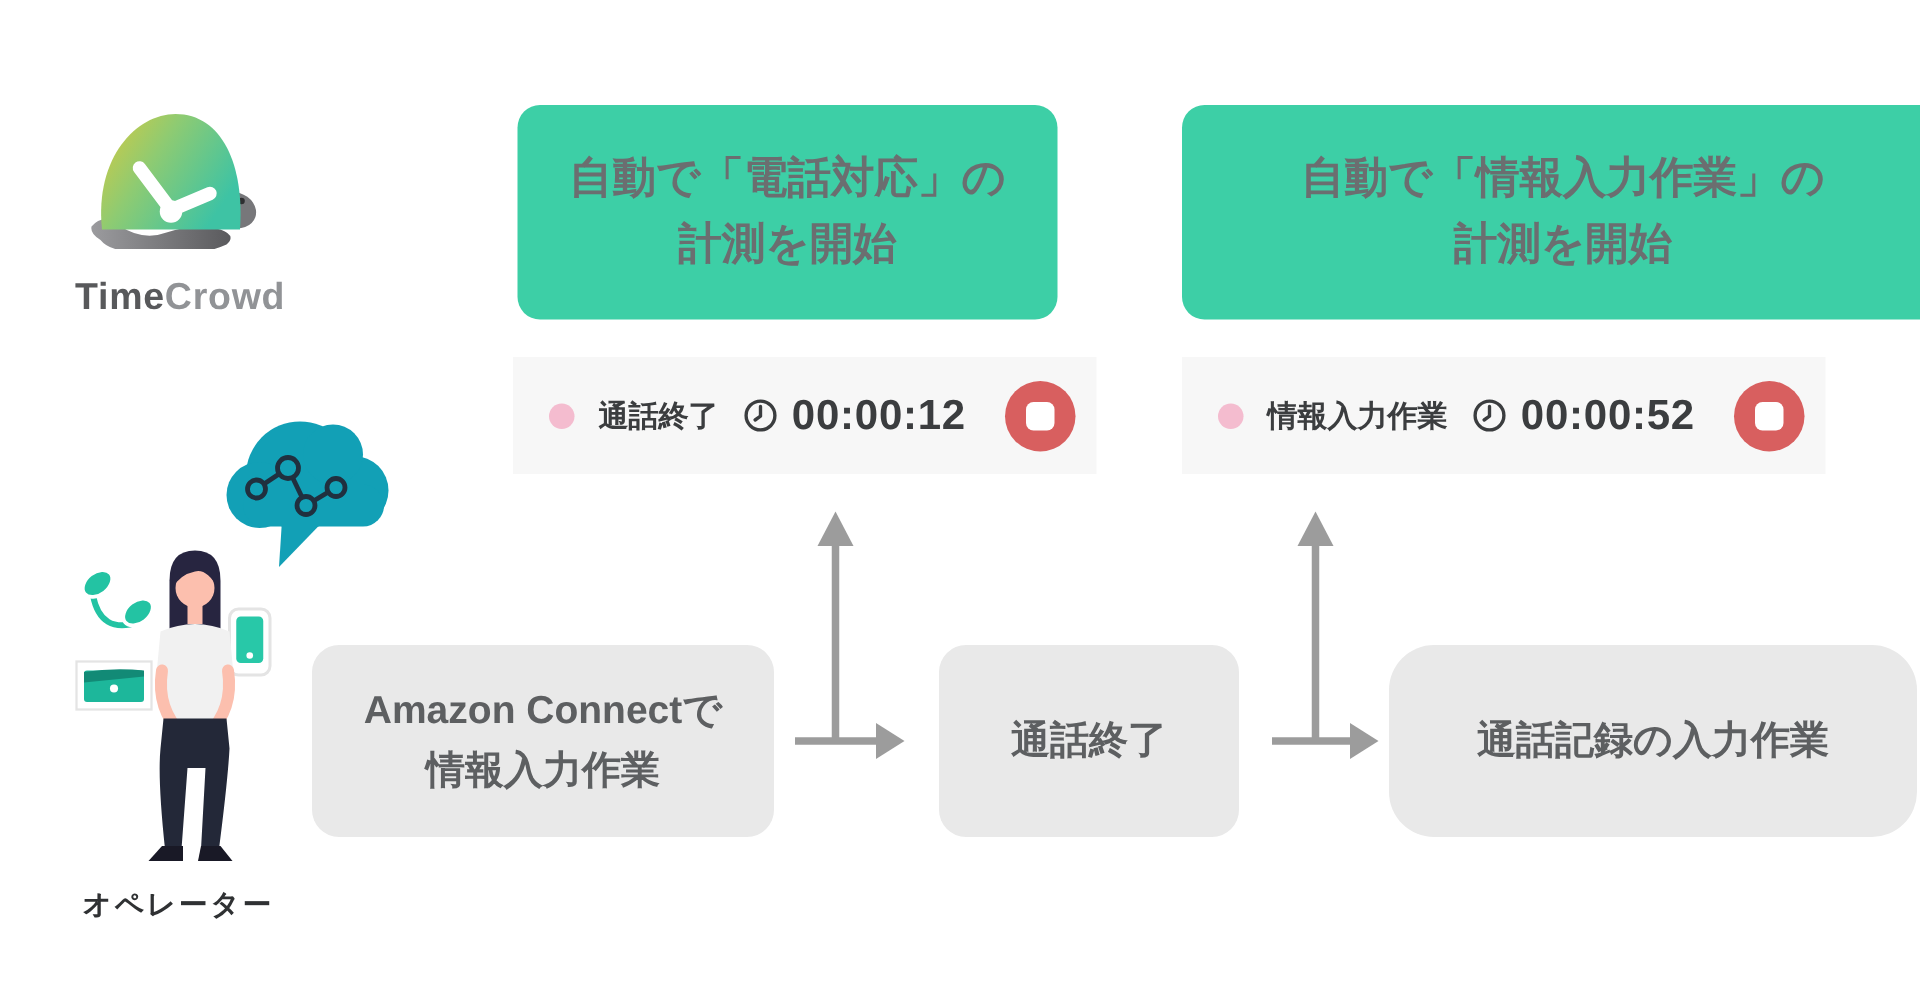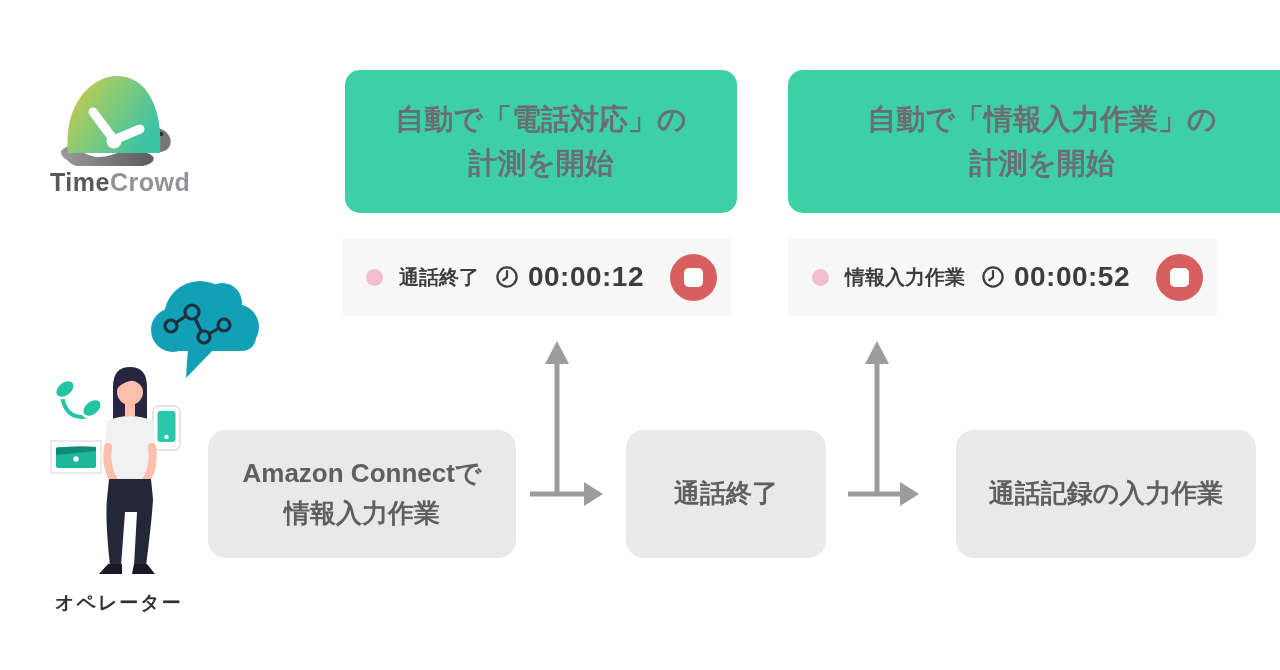--- a/index.html
+++ b/index.html
@@ -12,29 +12,29 @@
     --brand-text-dark:#58595b; --brand-text-light:#919396;
   }
   *{margin:0;padding:0;box-sizing:border-box;}
   html,body{background:#fff;}
   body{font-family:"Liberation Sans","DejaVu Sans",sans-serif;}
   .canvas{position:relative;width:1280px;height:670px;background:#fff;overflow:hidden;}
 
   
   .logo{position:absolute;left:50px;top:64px;width:130px;text-align:center;}
   .logo svg{display:block;margin:0 auto;}
-  .brand{font-size:25px;font-weight:700;letter-spacing:.5px;margin-top:2px;}
+  .brand{font-size:25px;font-weight:700;letter-spacing:.5px;margin-top:18px;}
   .brand .t1{color:var(--brand-text-dark);}
   .brand .t2{color:var(--brand-text-light);}
 
   
   .banner{position:absolute;top:70px;height:143px;background:var(--banner-green);
     border-radius:15px;display:flex;flex-direction:column;justify-content:center;
     align-items:center;gap:9px;color:var(--banner-text);font-weight:700;font-size:29px;}
-  .banner1{left:345px;width:392px;}
+  .banner1{left:345px;width:360px;}
   .banner2{left:788px;width:508px;}
   .bline{line-height:1.2;white-space:nowrap;}
 
   
   .timer{position:absolute;top:238px;height:78px;background:var(--timer-bg);
     display:flex;align-items:center;padding:0 14px 0 24px;}
   .timer1{left:342px;width:389px;}
   .timer2{left:788px;width:429px;}
   .dot{width:17px;height:17px;border-radius:50%;background:var(--task-dot-pink);flex:0 0 auto;}
   .task{margin-left:16px;font-size:20px;font-weight:700;color:var(--timer-text);white-space:nowrap;}
@@ -43,21 +43,21 @@
   .stop{margin-left:26px;width:47px;height:47px;border-radius:50%;background:var(--stop-red);
     border:none;display:flex;align-items:center;justify-content:center;cursor:pointer;flex:0 0 auto;}
   .stop-sq{width:19px;height:19px;border-radius:5px;background:#fff;display:block;}
 
   
   .step{position:absolute;top:430px;height:128px;background:var(--step-bg);border-radius:18px;
     display:flex;flex-direction:column;justify-content:center;align-items:center;gap:10px;
     color:var(--step-text);font-weight:700;font-size:26px;}
   .stepA{left:208px;width:308px;}
   .stepB{left:626px;width:200px;}
-  .stepC{left:956px;width:300px;}
+  .stepC{left:926px;width:352px;border-radius:30px;}
   .sline{line-height:1.15;white-space:nowrap;}
 
   
   .arrows{position:absolute;left:0;top:0;width:1280px;height:670px;pointer-events:none;}
 
   
   .illustration{position:absolute;left:40px;top:275px;}
   .op-label{position:absolute;left:55px;top:590px;font-size:19px;font-weight:700;
     color:#2f3133;letter-spacing:2px;white-space:nowrap;}
 </style>

